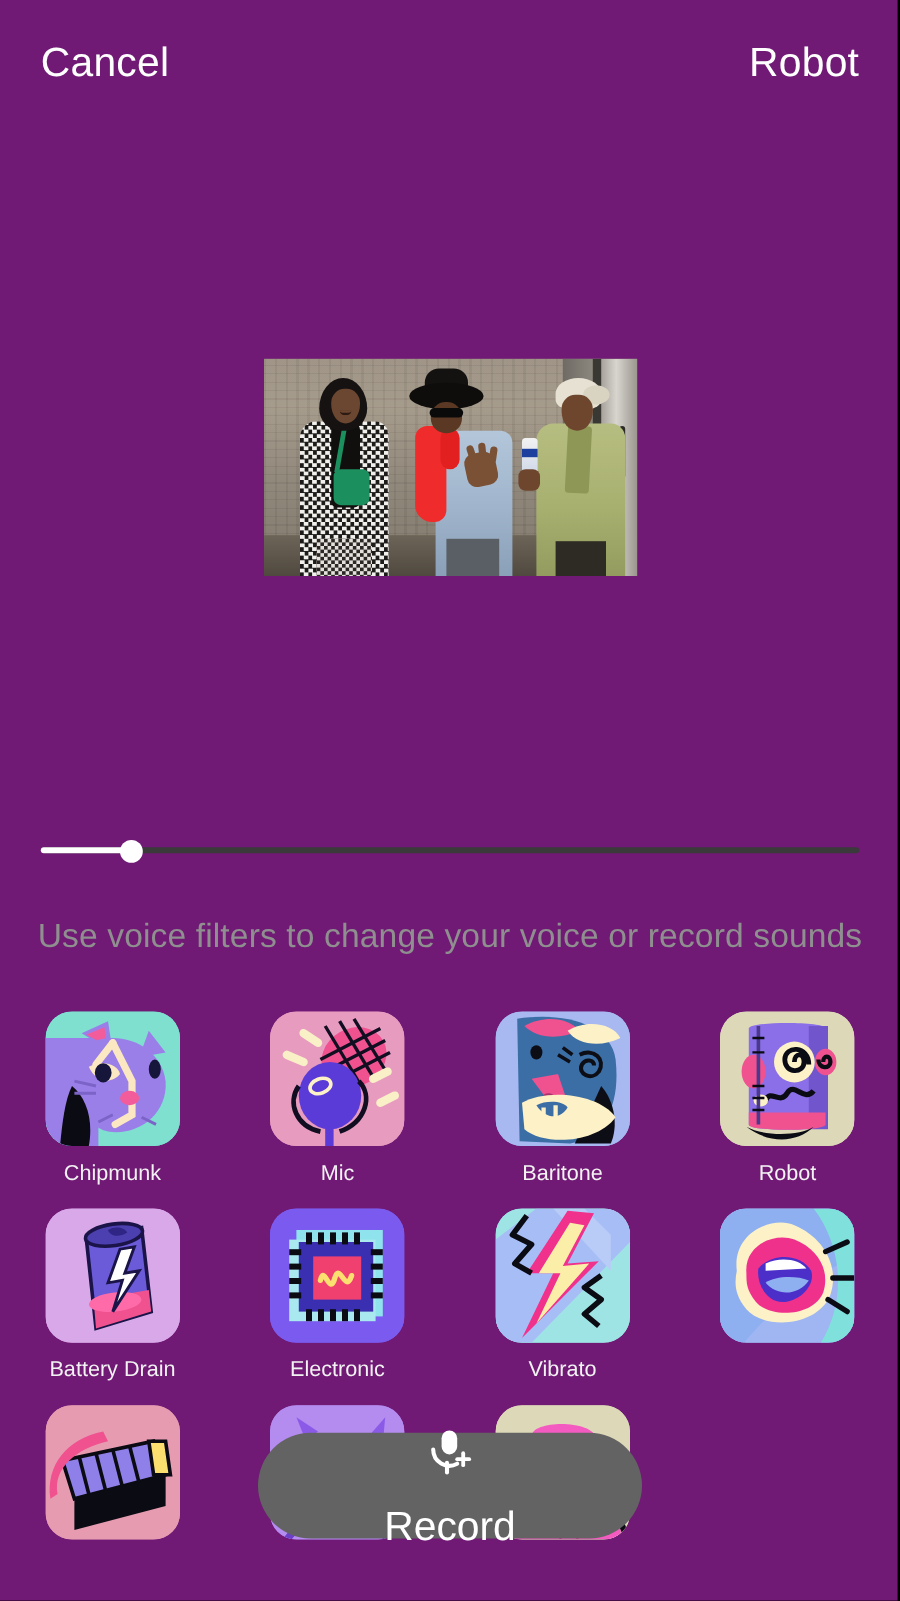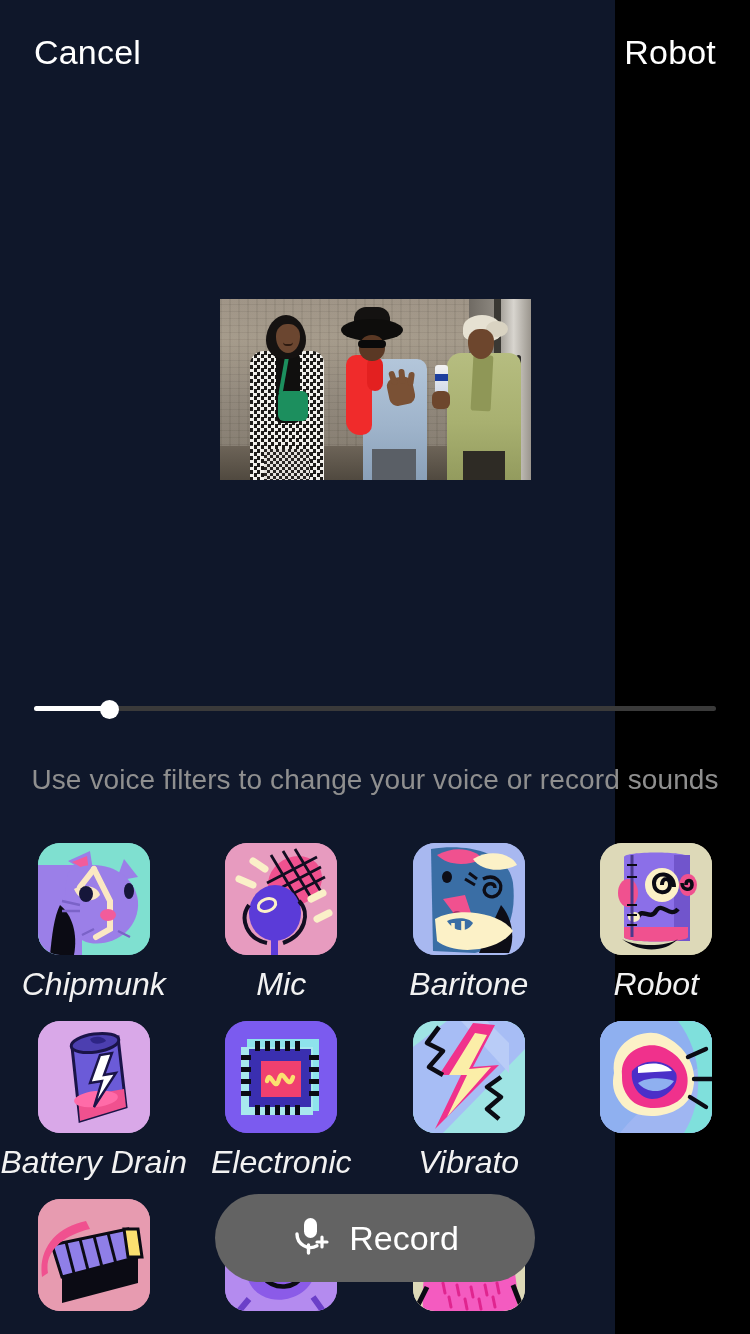--- a/index.html
+++ b/index.html
@@ -2,21 +2,21 @@
 <html><head>
 <meta charset="utf-8">
 <style>
   * { margin:0; padding:0; box-sizing:border-box; }
   html, body {
     width:750px; height:1334px;
     background:#000;
     font-family:"Liberation Sans", sans-serif;
     overflow:hidden;
   }
-  #screen { position:relative; width:615px; height:1334px; background:#0f172a; }
+  #screen { position:relative; width:748px; height:1334px; background:#701a75; }
 
   
   .header {
     position:absolute; top:0; left:0; width:750px; height:104px;
     display:flex; align-items:center; justify-content:space-between;
     padding:0 34px;
   }
   .header-btn {
     color:#fff; font-size:34px; line-height:1;
     background:none; border:none; font-family:"Liberation Sans", sans-serif;
@@ -157,23 +157,22 @@
     display:grid; grid-template-columns:repeat(4,1fr);
     row-gap:21px;
   }
   .cell{ display:flex; flex-direction:column; align-items:center; cursor:pointer; }
   .tile{
     position:relative; width:112px; height:112px; border-radius:22px;
     overflow:hidden;
   }
   .tile svg{ display:block; width:112px; height:112px; }
   .cell-label{
-    margin-top:13px; color:#f2f2f2; font-size:32px; line-height:1;
+    margin-top:13px; color:#f2f2f2; font-size:18px; line-height:1;
     white-space:nowrap;
-    font-style:italic;
   }
 
   
   .record-btn{
     position:absolute; left:215px; top:1194px; width:320px; height:88px;
     background:#636363; border-radius:44px;
     display:flex; align-items:center; justify-content:center; gap:18px;
     cursor:pointer;
   }
   .record-label{ color:#fff; font-size:34px; line-height:1; }
@@ -474,21 +473,21 @@
         <line x1="66" y1="100" x2="68" y2="110"></line>
               <line x1="80" y1="98" x2="82" y2="108"></line>
       </g>
       <line x1="14" y1="88" x2="2" y2="112" stroke="#0B0B14" stroke-width="5"></line>
       <line x1="100" y1="86" x2="110" y2="112" stroke="#0B0B14" stroke-width="5"></line>
     </svg>
         </div>
       </div>
     </div>
 
-  <div class="record-btn" style="background: rgb(99, 99, 99);">
+  <div class="record-btn" style="background: rgb(99, 99, 99); flex-direction: column;">
     <span>
       <svg width="40" height="44" viewBox="0 0 40 44">
         <rect x="13" y="4" width="13" height="20" rx="6.5" fill="#fff"></rect>
         <path d="M6 20 a13.5 13.5 0 0 0 20 11.8" stroke="#fff" stroke-width="3.4" fill="none" stroke-linecap="round"></path>
         <line x1="17.5" y1="31" x2="17.5" y2="39" stroke="#fff" stroke-width="3.4" stroke-linecap="round"></line>
         <line x1="26" y1="28" x2="36" y2="28" stroke="#fff" stroke-width="3.2" stroke-linecap="round"></line>
         <line x1="31" y1="23" x2="31" y2="33" stroke="#fff" stroke-width="3.2" stroke-linecap="round"></line>
       </svg>
     </span>
     <span class="record-label">Record</span>

